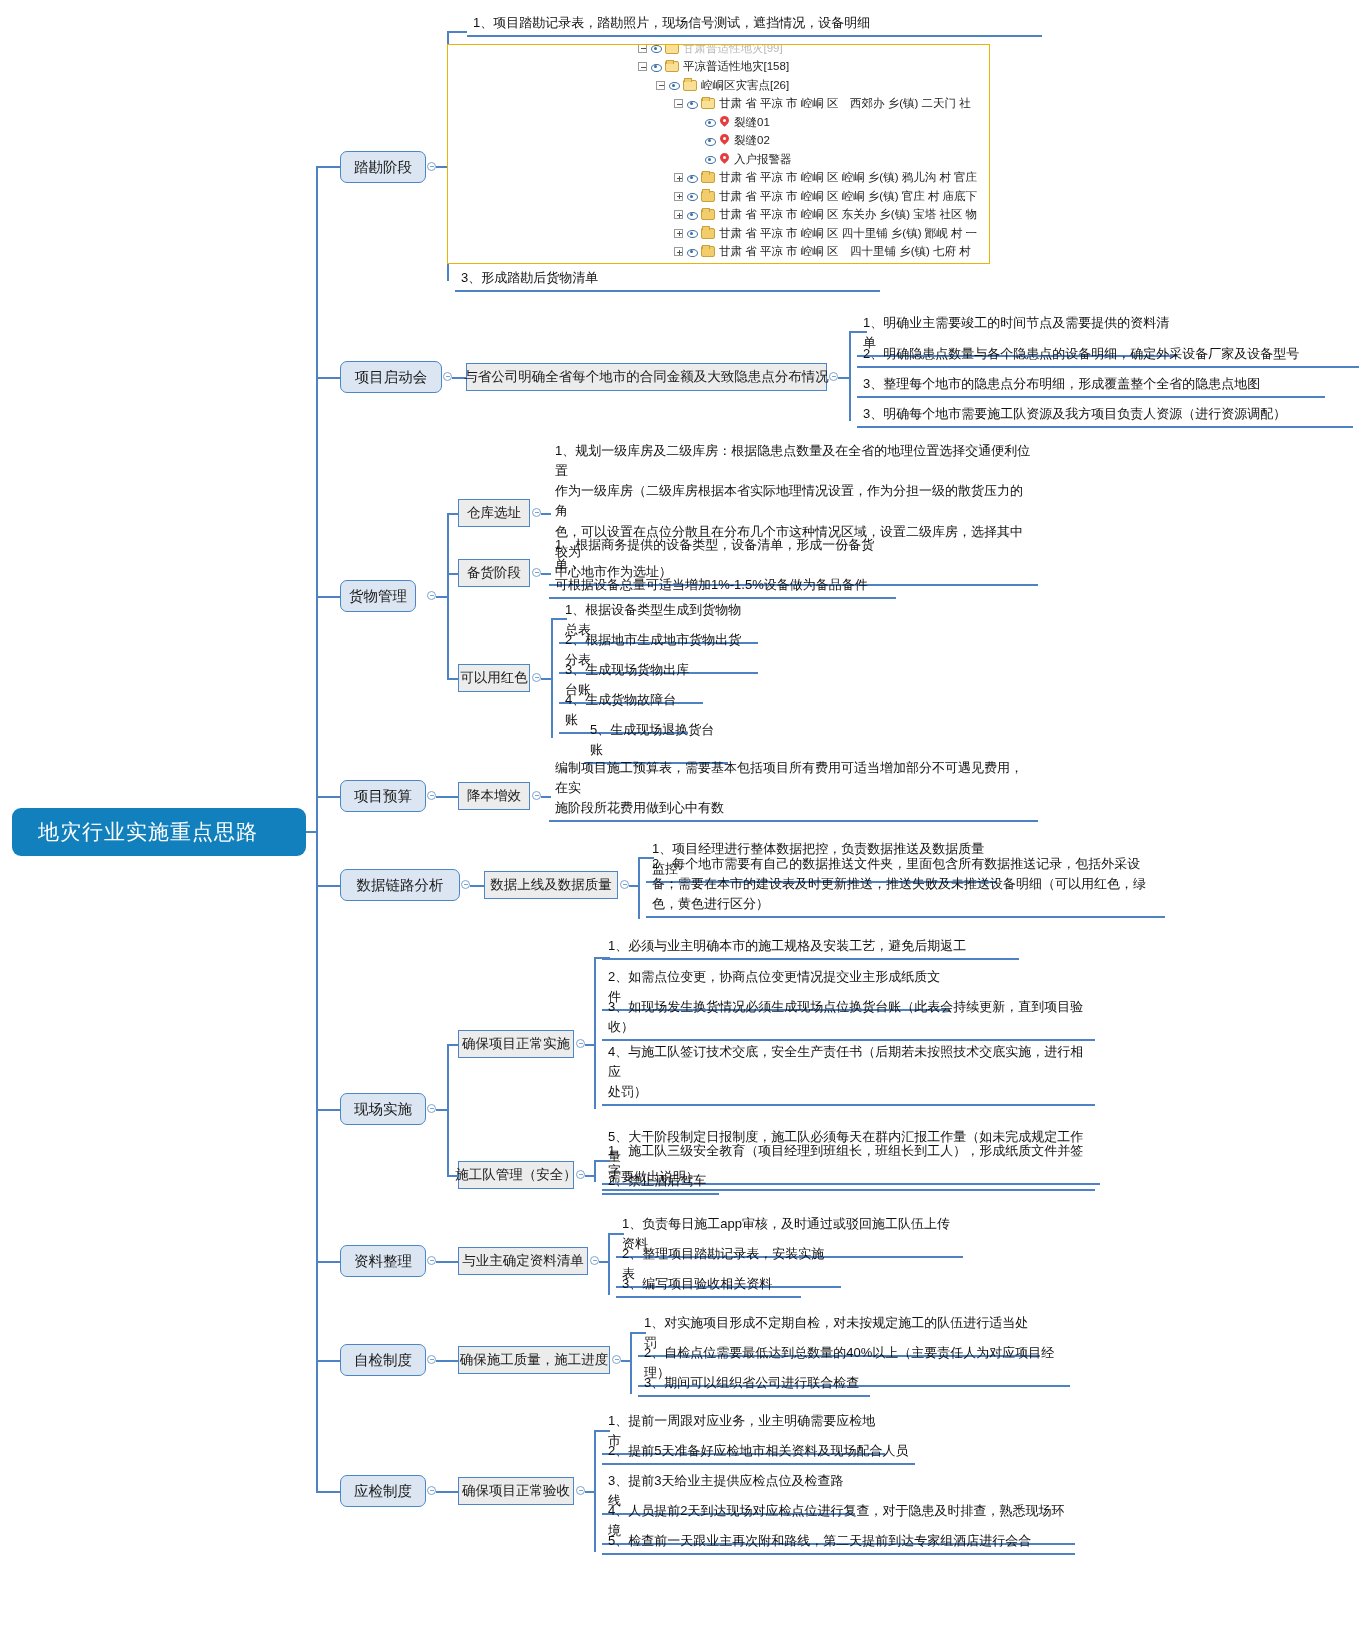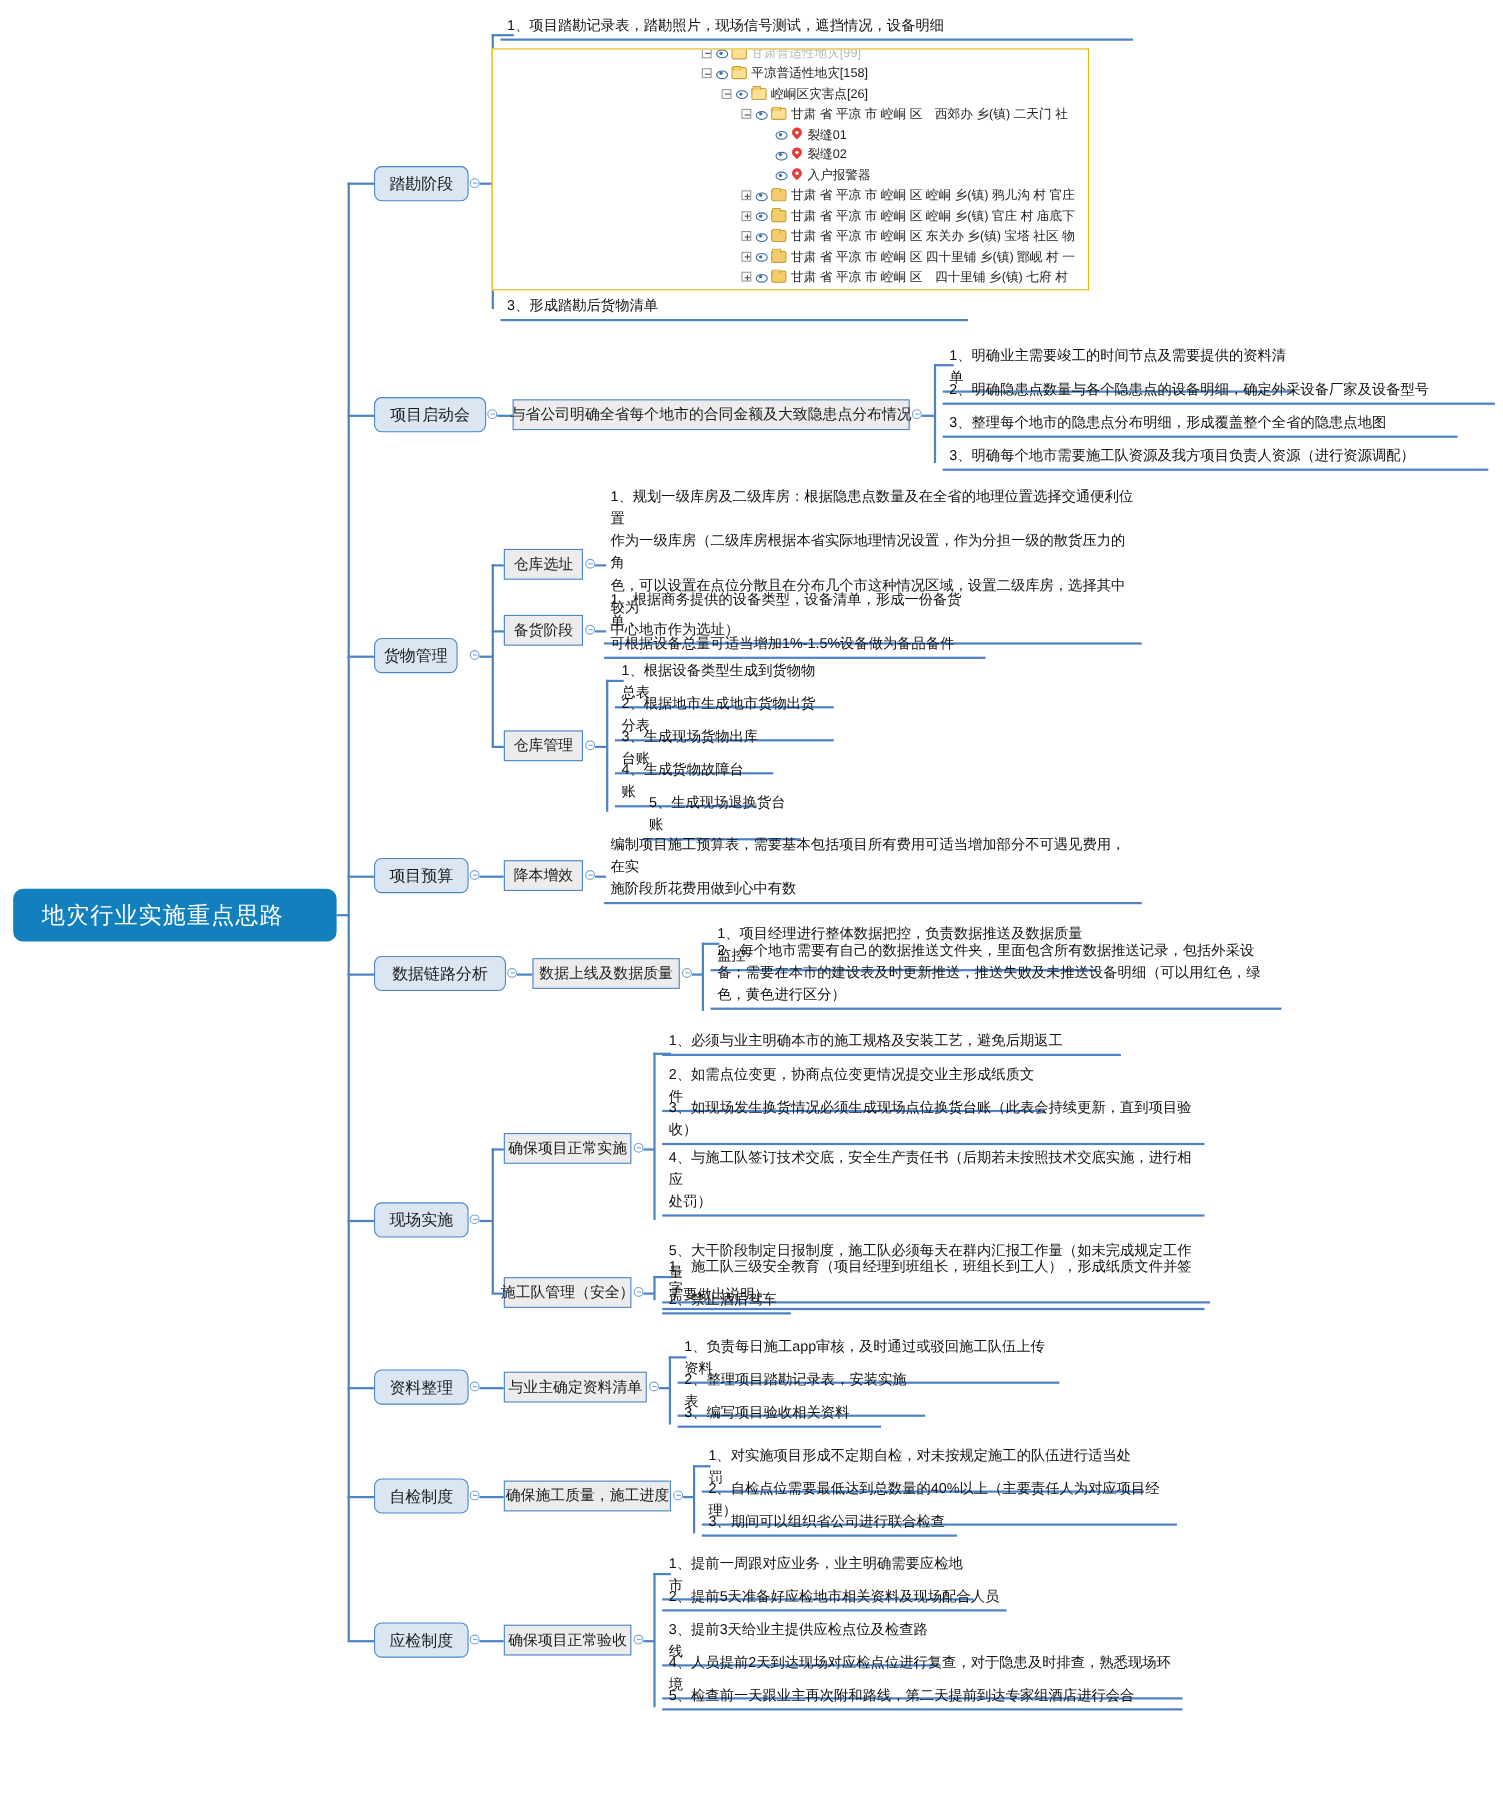--- a/index.html
+++ b/index.html
@@ -148,21 +148,21 @@
 <div class="ln lnh" style="left:306px; top:831px; width:12px;"></div>
 
 <div class="lv1" style="left:340px; top:151px; width:86px;">
   <span>踏勘阶段</span>
 </div>
 <div class="ln lnh" style="left:316px; top:166px; width:24px;"></div>
 <div class="tog" style="left:427px; top:162px;"></div>
 <div class="ln lnh" style="left:436px; top:166px; width:12px;"></div>
 <div class="ln lnv" style="left:447px; top:31px; height:250px;"></div>
 
-<div class="leaf" style="left:455px; top:12px; width:575px;">1、项目踏勘记录表，踏勘照片，现场信号测试，遮挡情况，设备明细</div>
+<div class="leaf" style="left:467px; top:12px; width:575px;">1、项目踏勘记录表，踏勘照片，现场信号测试，遮挡情况，设备明细</div>
 <div class="ln lnh" style="left:447px; top:31px; width:20px;"></div>
 
 <div class="leaf nb" style="left:455px; top:141px; width:180px; border-bottom:none;">2、KML文件，根据点位来记录</div>
 
 <div class="leaf" style="left:455px; top:267px; width:425px;">3、形成踏勘后货物清单</div>
 
 <div class="shot">
   <div class="shot-inner" id="treeHost">
       <div class="trow">
         <span class="tindent" style="width: 0px;"></span>
@@ -297,21 +297,21 @@
 <div class="lv2" style="left:458px; top:559px; width:72px;">
   <span>备货阶段</span>
 </div>
 <div class="ln lnh" style="left:447px; top:573px; width:11px;"></div>
 <div class="tog" style="left:532px; top:568px;"></div>
 <div class="ln lnh" style="left:541px; top:573px; width:10px;"></div>
 <div class="leaf" style="left:549px; top:534px; width:347px;">1、根据商务提供的设备类型，设备清单，形成一份备货单，
 可根据设备总量可适当增加1%-1.5%设备做为备品备件</div>
 
 <div class="lv2" style="left:458px; top:664px; width:72px;">
-  <span>仓库管理</span>
+  <span>可以用红色</span>
 </div>
 <div class="ln lnh" style="left:447px; top:678px; width:11px;"></div>
 <div class="tog" style="left:532px; top:673px;"></div>
 <div class="ln lnh" style="left:541px; top:678px; width:10px;"></div>
 <div class="ln lnv" style="left:551px; top:618px; height:120px;"></div>
 
 <div class="leaf" style="left:559px; top:599px; width:199px;">1、根据设备类型生成到货物物总表</div>
 <div class="ln lnh" style="left:551px; top:618px; width:16px;"></div>
 <div class="leaf" style="left:559px; top:629px; width:199px;">2、根据地市生成地市货物出货分表</div>
 <div class="leaf" style="left:559px; top:659px; width:144px;">3、生成现场货物出库台账</div>

